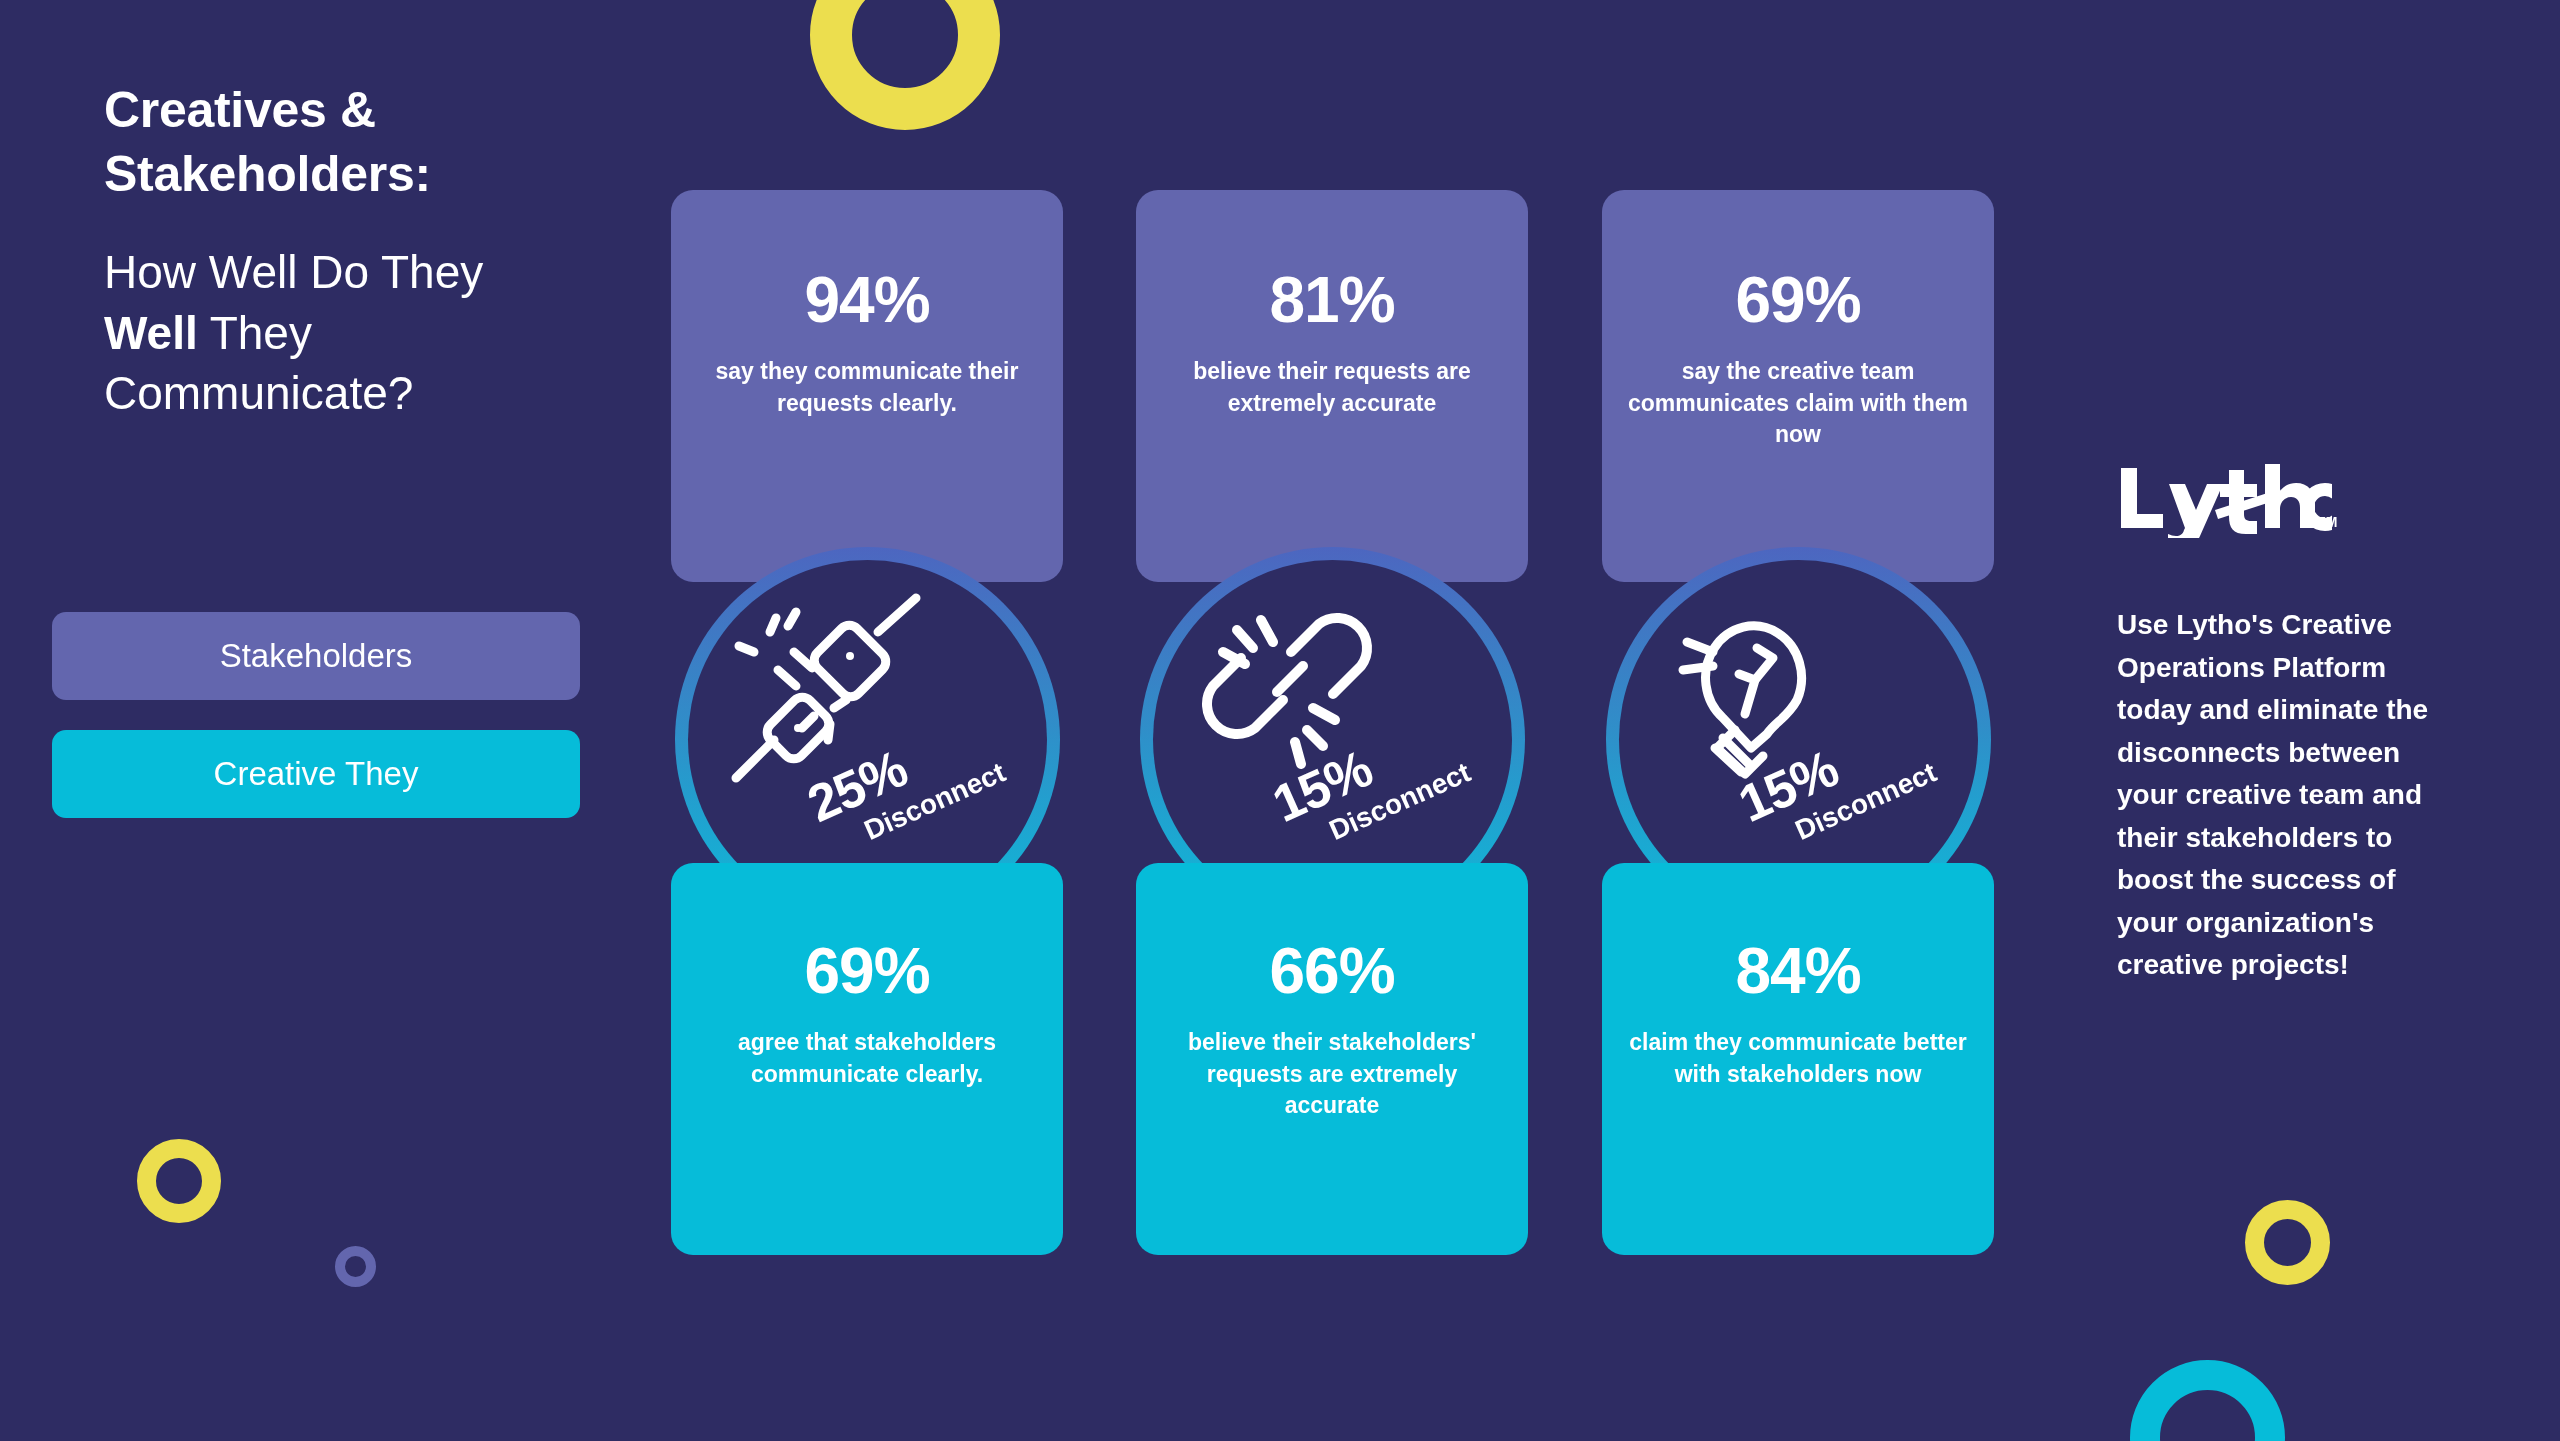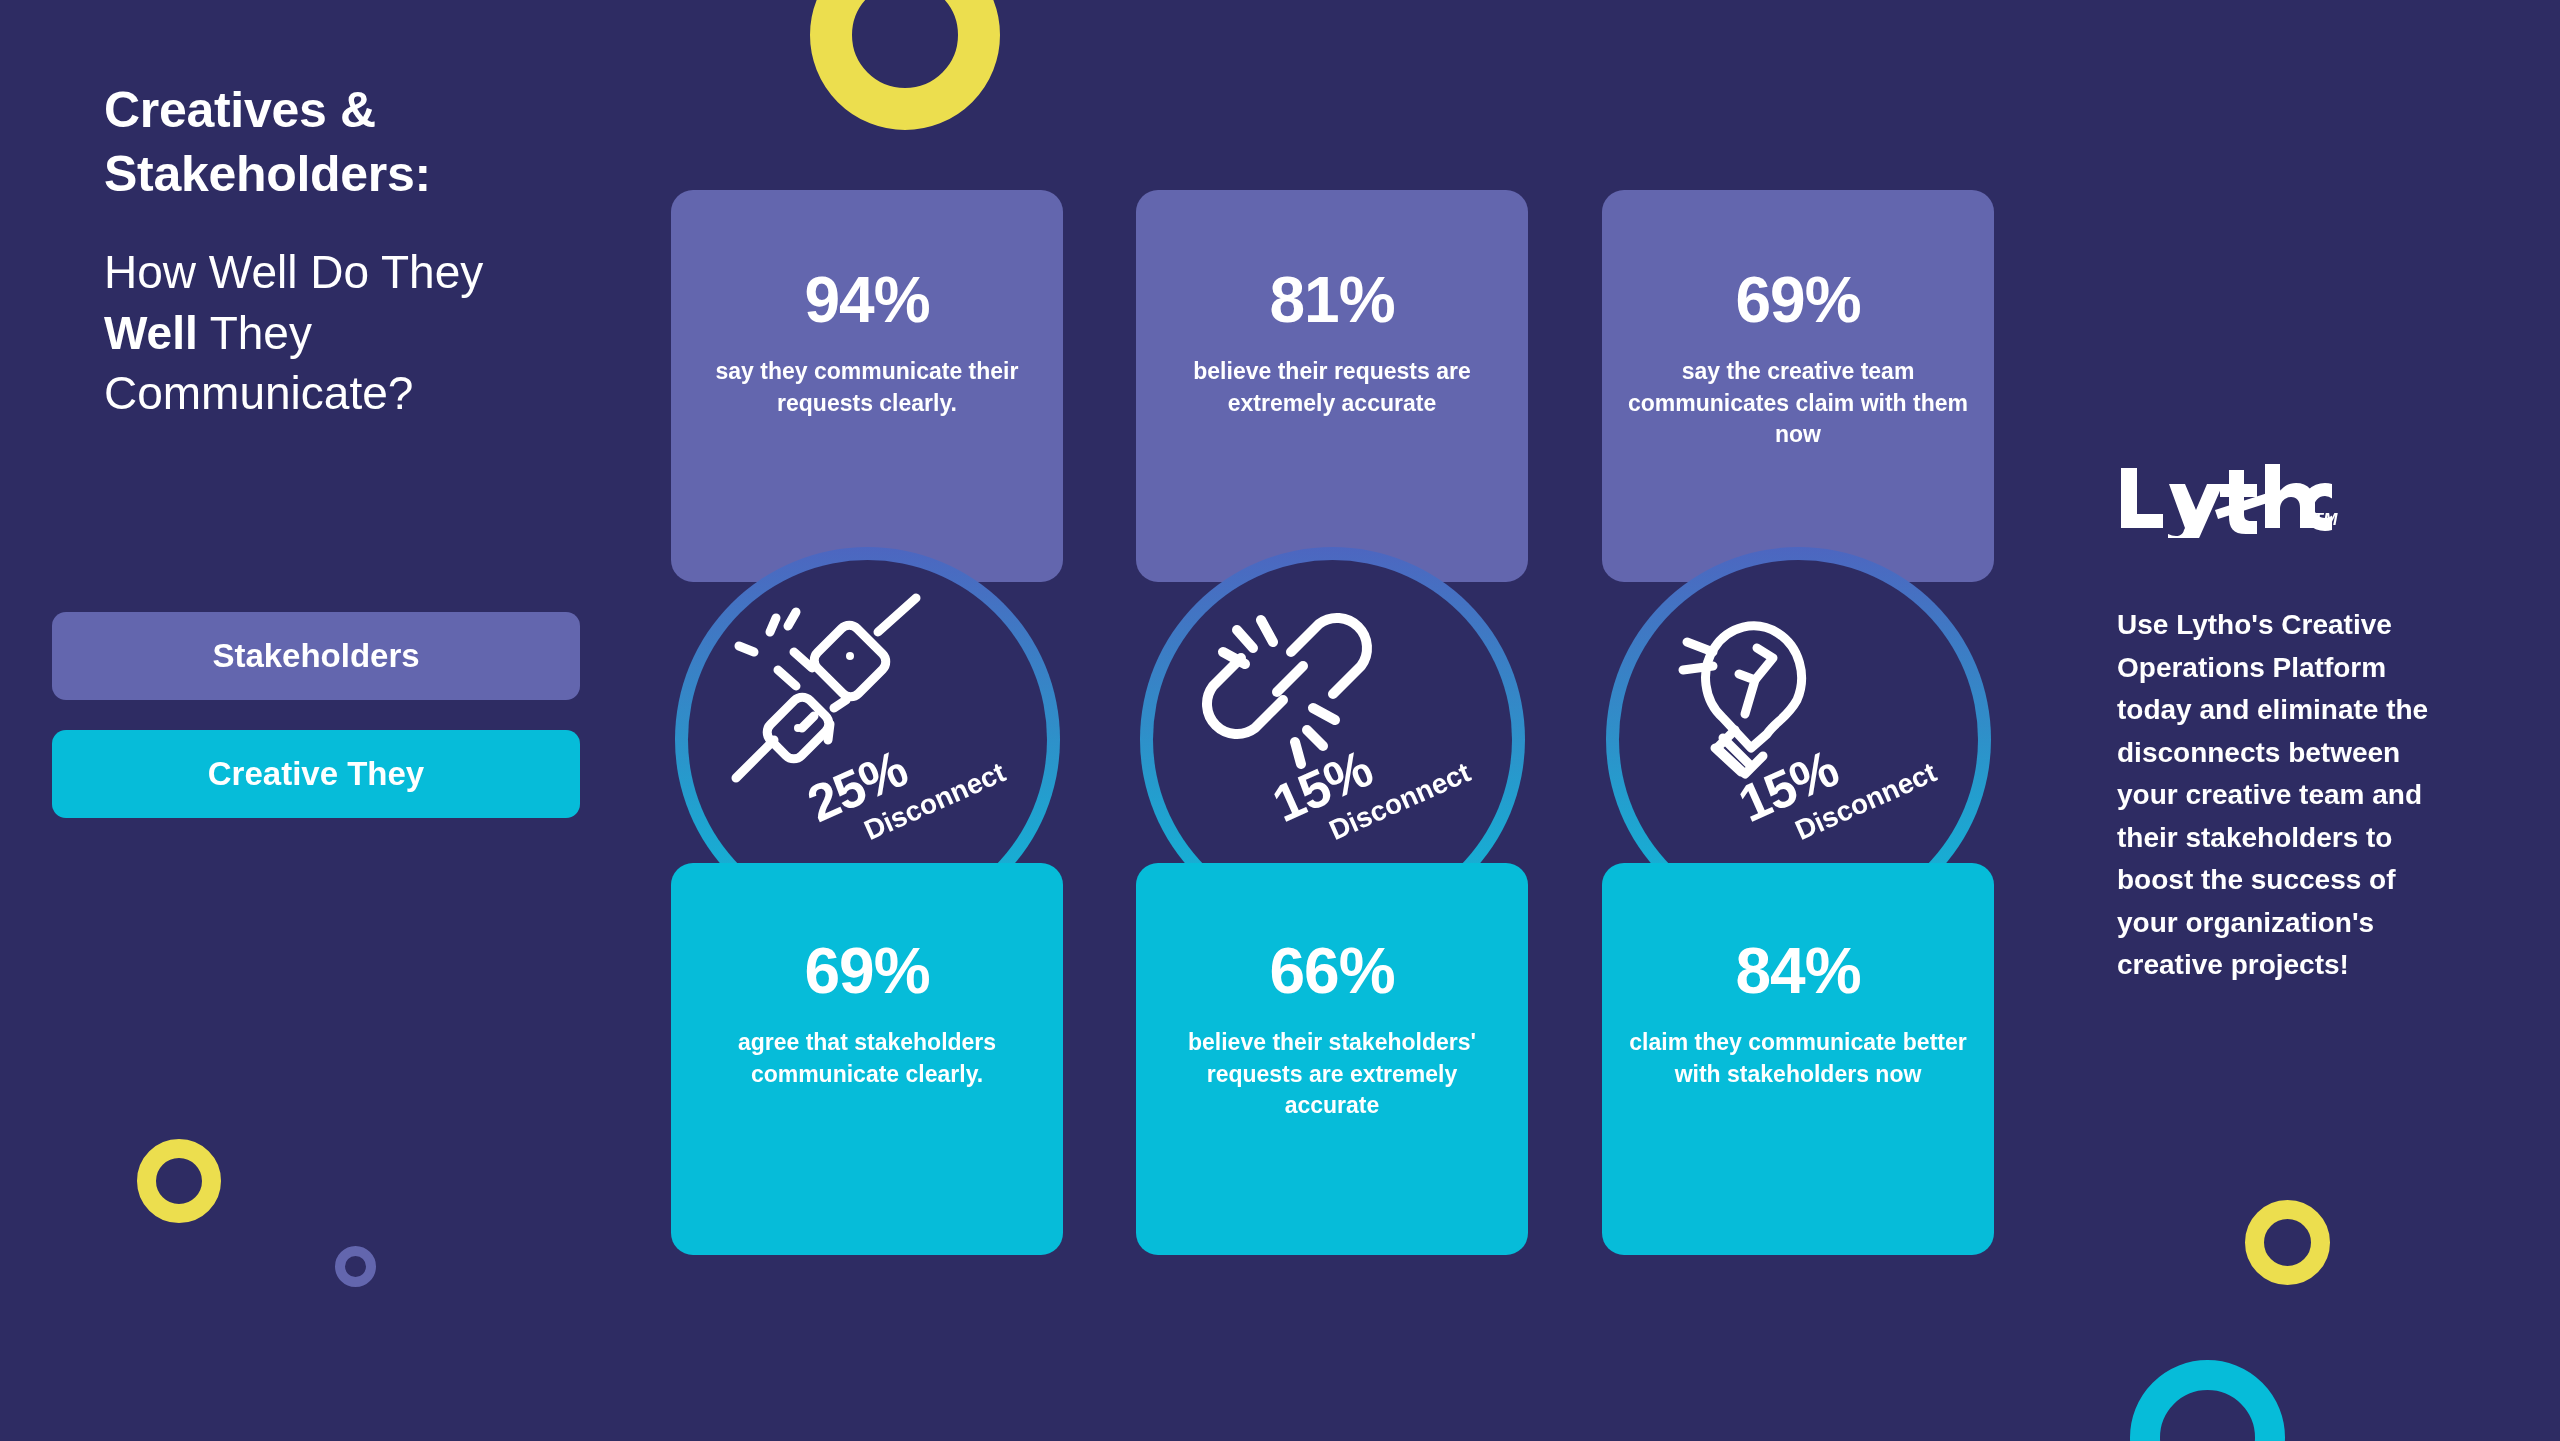--- a/index.html
+++ b/index.html
@@ -85,21 +85,21 @@
   }
   .legend-chip {
     display: block;
     width: 528px;
     height: 88px;
     line-height: 88px;
     text-align: center;
     border-radius: 14px;
     color: #ffffff;
     font-size: 33px;
-    font-weight: bold;
+    font-weight: normal;
     margin-bottom: 30px;
     border: none;
     padding: 0;
     font-family: "Liberation Sans", sans-serif;
     cursor: pointer;
   }
   #chip-stakeholders { background: #6366ae; }
   #chip-creatives    { background: #06bcd9; }
 
   
@@ -223,24 +223,23 @@
     width: 215px;
     height: 76px;
     margin-bottom: 66px;
   }
   #logo-wrap svg { display: block; }
   #tm {
     position: absolute;
     right: -6px;
     bottom: 8px;
     color: #ffffff;
-    font-size: 17px;
+    font-size: 14px;
     font-weight: bold;
     letter-spacing: 0.5px;
-    font-style: italic;
   }
   #cta-text {
     color: #ffffff;
     font-size: 28px;
     font-weight: bold;
     line-height: 1.52;
     margin: 0;
     width: 346px;
   }
 </style>

